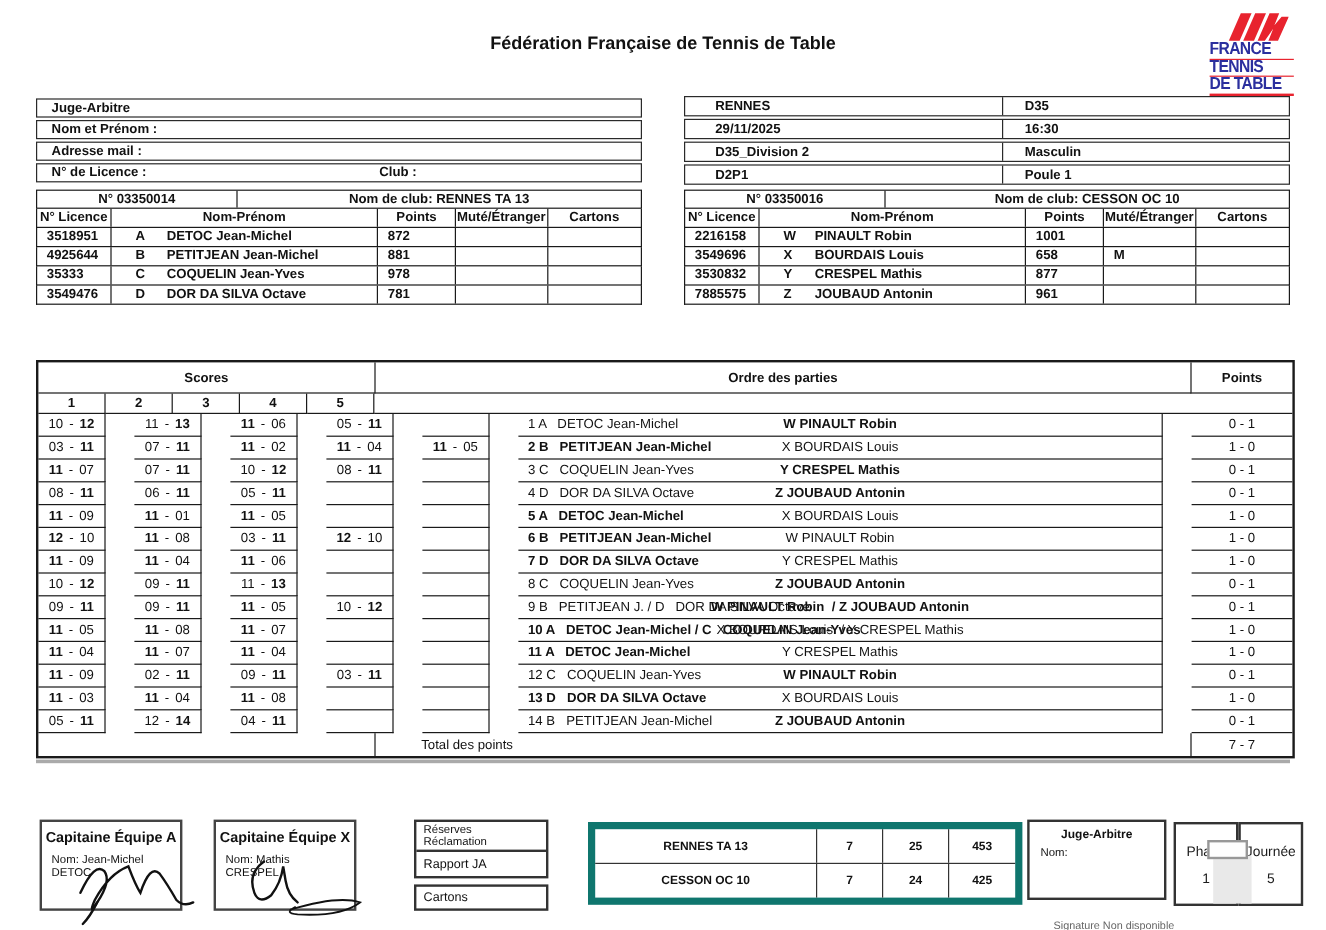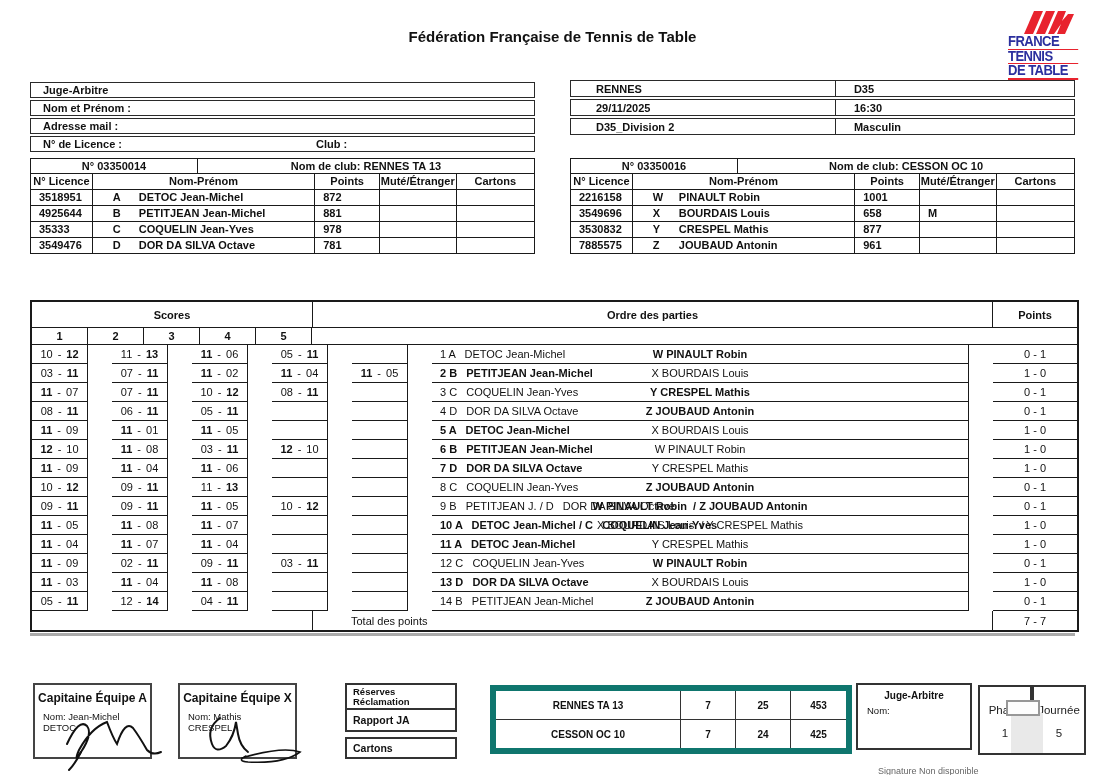--- a/index.html
+++ b/index.html
@@ -81,21 +81,21 @@
   .grayrule{position:absolute;left:30px;top:633px;width:1045px;height:3px;background:#aaa;}
 
   
   .capbox{position:absolute;top:683px;width:115px;height:72px;border:2px solid #444;
           font-size:9.5px;}
   .capbox .cap-title{font-size:12px;font-weight:bold;text-align:center;margin-top:6px;}
   .capbox .cap-name{margin:6px 0 0 8px;line-height:11px;}
   .cap-a{left:33px;} .cap-x{left:178px;}
   .sig{position:absolute;pointer-events:none;}
 
-  .resbox{position:absolute;left:345px;top:683px;width:112px;font-weight:bold;}
+  .resbox{position:absolute;left:345px;top:683px;width:112px;font-weight:normal;}
   .res-top{border:2px solid #333;}
   .res-r1{font-size:9.5px;padding:2px 0 1px 6px;white-space:pre-line;line-height:10px;
           border-bottom:2px solid #333;}
   .res-r2{font-size:10.5px;padding:4px 0 4px 6px;}
   .res-cartons{border:2px solid #333;margin-top:5px;font-size:10.5px;padding:3px 0 3px 6px;}
 
   .summary{position:absolute;left:490px;top:685px;width:350px;border:6px solid #0f766e;
            font-size:10px;font-weight:bold;}
   .sum-row{display:flex;height:28px;}
   .sum-row:first-child{border-bottom:1px solid #333;}
@@ -153,20 +153,24 @@
         <div class="mi-right">D35</div>
       </div>
       <div class="mi-row">
         <div class="mi-left">29/11/2025</div>
         <div class="mi-right">16:30</div>
       </div>
       <div class="mi-row">
         <div class="mi-left">D35_Division 2</div>
         <div class="mi-right">Masculin</div>
       </div>
+      <div class="mi-row">
+        <div class="mi-left">D2P1</div>
+        <div class="mi-right">Poule 1</div>
+      </div>
     </div>
 
   <div class="team left">
     <div class="tt-head">
       <div class="tt-num">N° 03350014</div>
       <div class="tt-club">Nom de club: RENNES TA 13</div>
     </div>
     <div class="tt-headers">
         <div class="c0">N° Licence</div>
         <div class="c1">Nom-Prénom</div>

